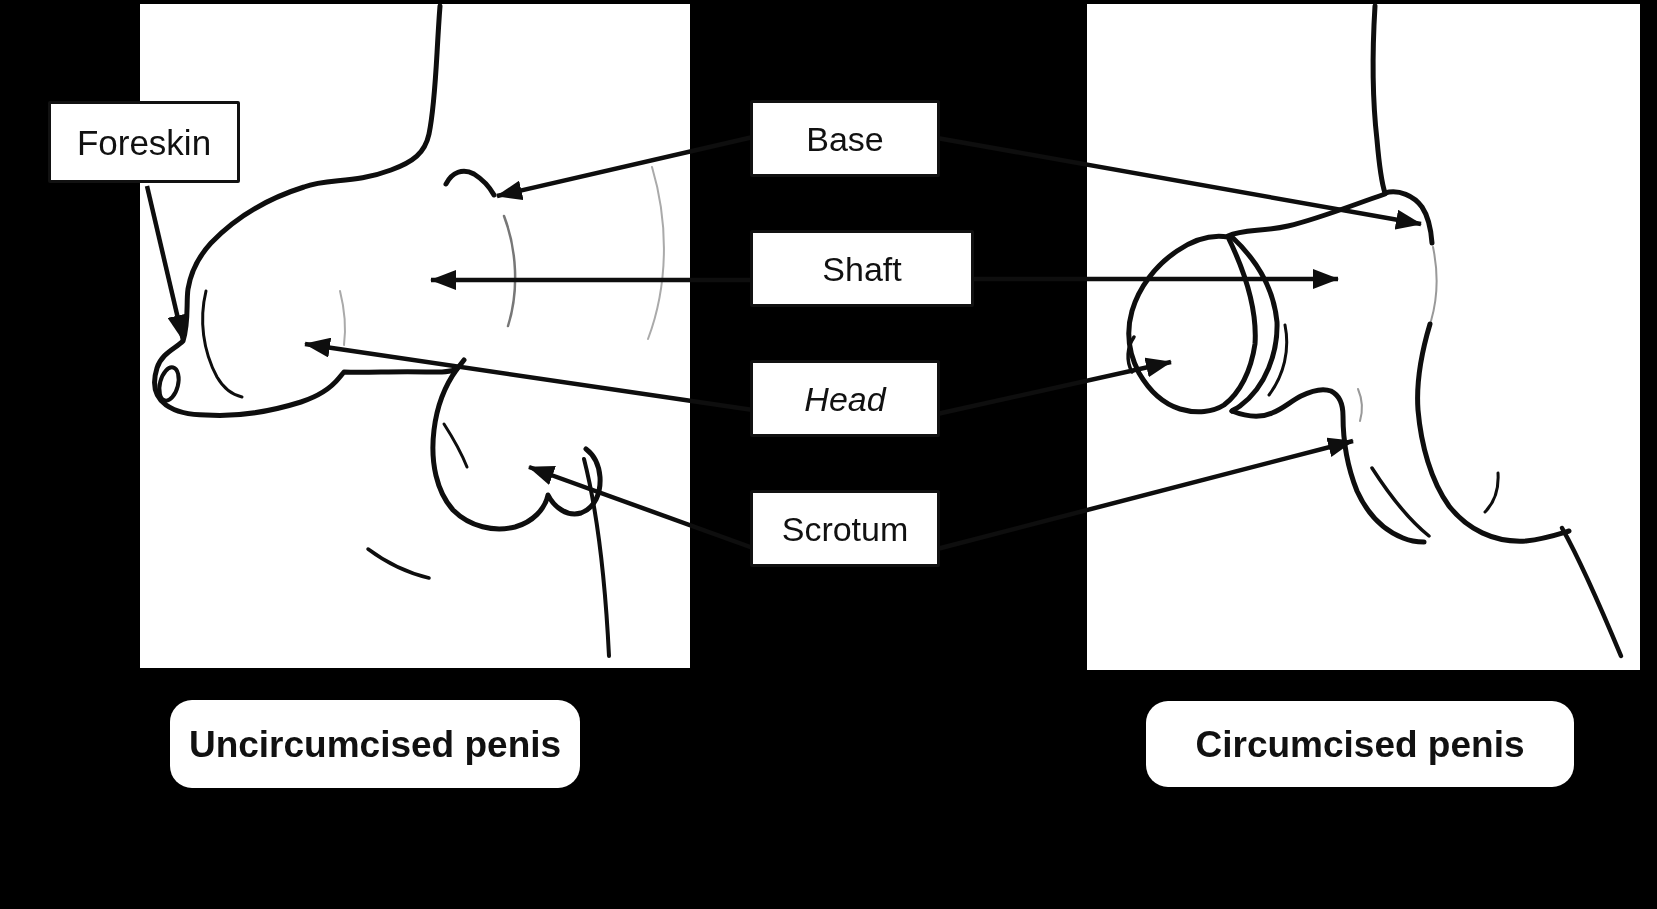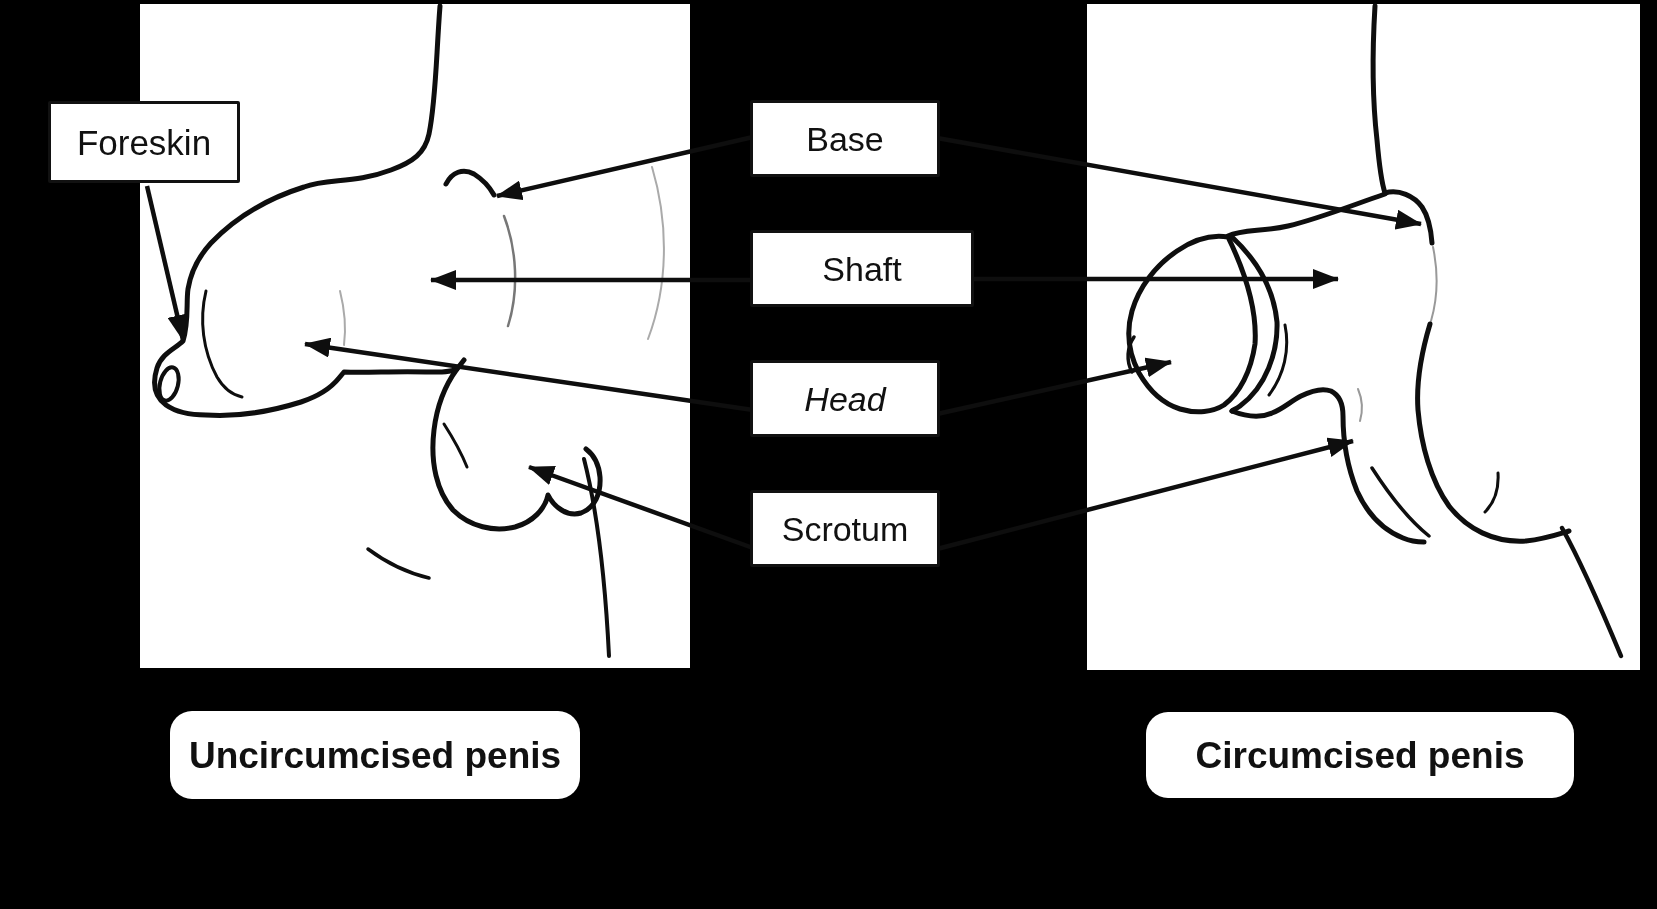--- a/index.html
+++ b/index.html
@@ -27,21 +27,20 @@
   .tag.head{left:750px;top:360px;width:190px;height:77px;font-style:italic;}
   .tag.scrotum{left:750px;top:490px;width:190px;height:77px;}
   .caption{
     position:absolute;
     background:var(--label_bg,#fff);
     color:var(--text,#111);
     display:flex;align-items:center;justify-content:center;
     font-weight:bold;font-size:37px;line-height:1;
     border-radius:22px;
     box-sizing:border-box;
-    margin-top:11px;
   }
   .caption.left{left:170px;top:700px;width:410px;height:88px;}
   .caption.right{left:1146px;top:701px;width:428px;height:86px;}
 </style>
 </head>
 <body>
 
 <div class="stage">
 
   <svg width="1657" height="909" viewBox="0 0 1657 909">

